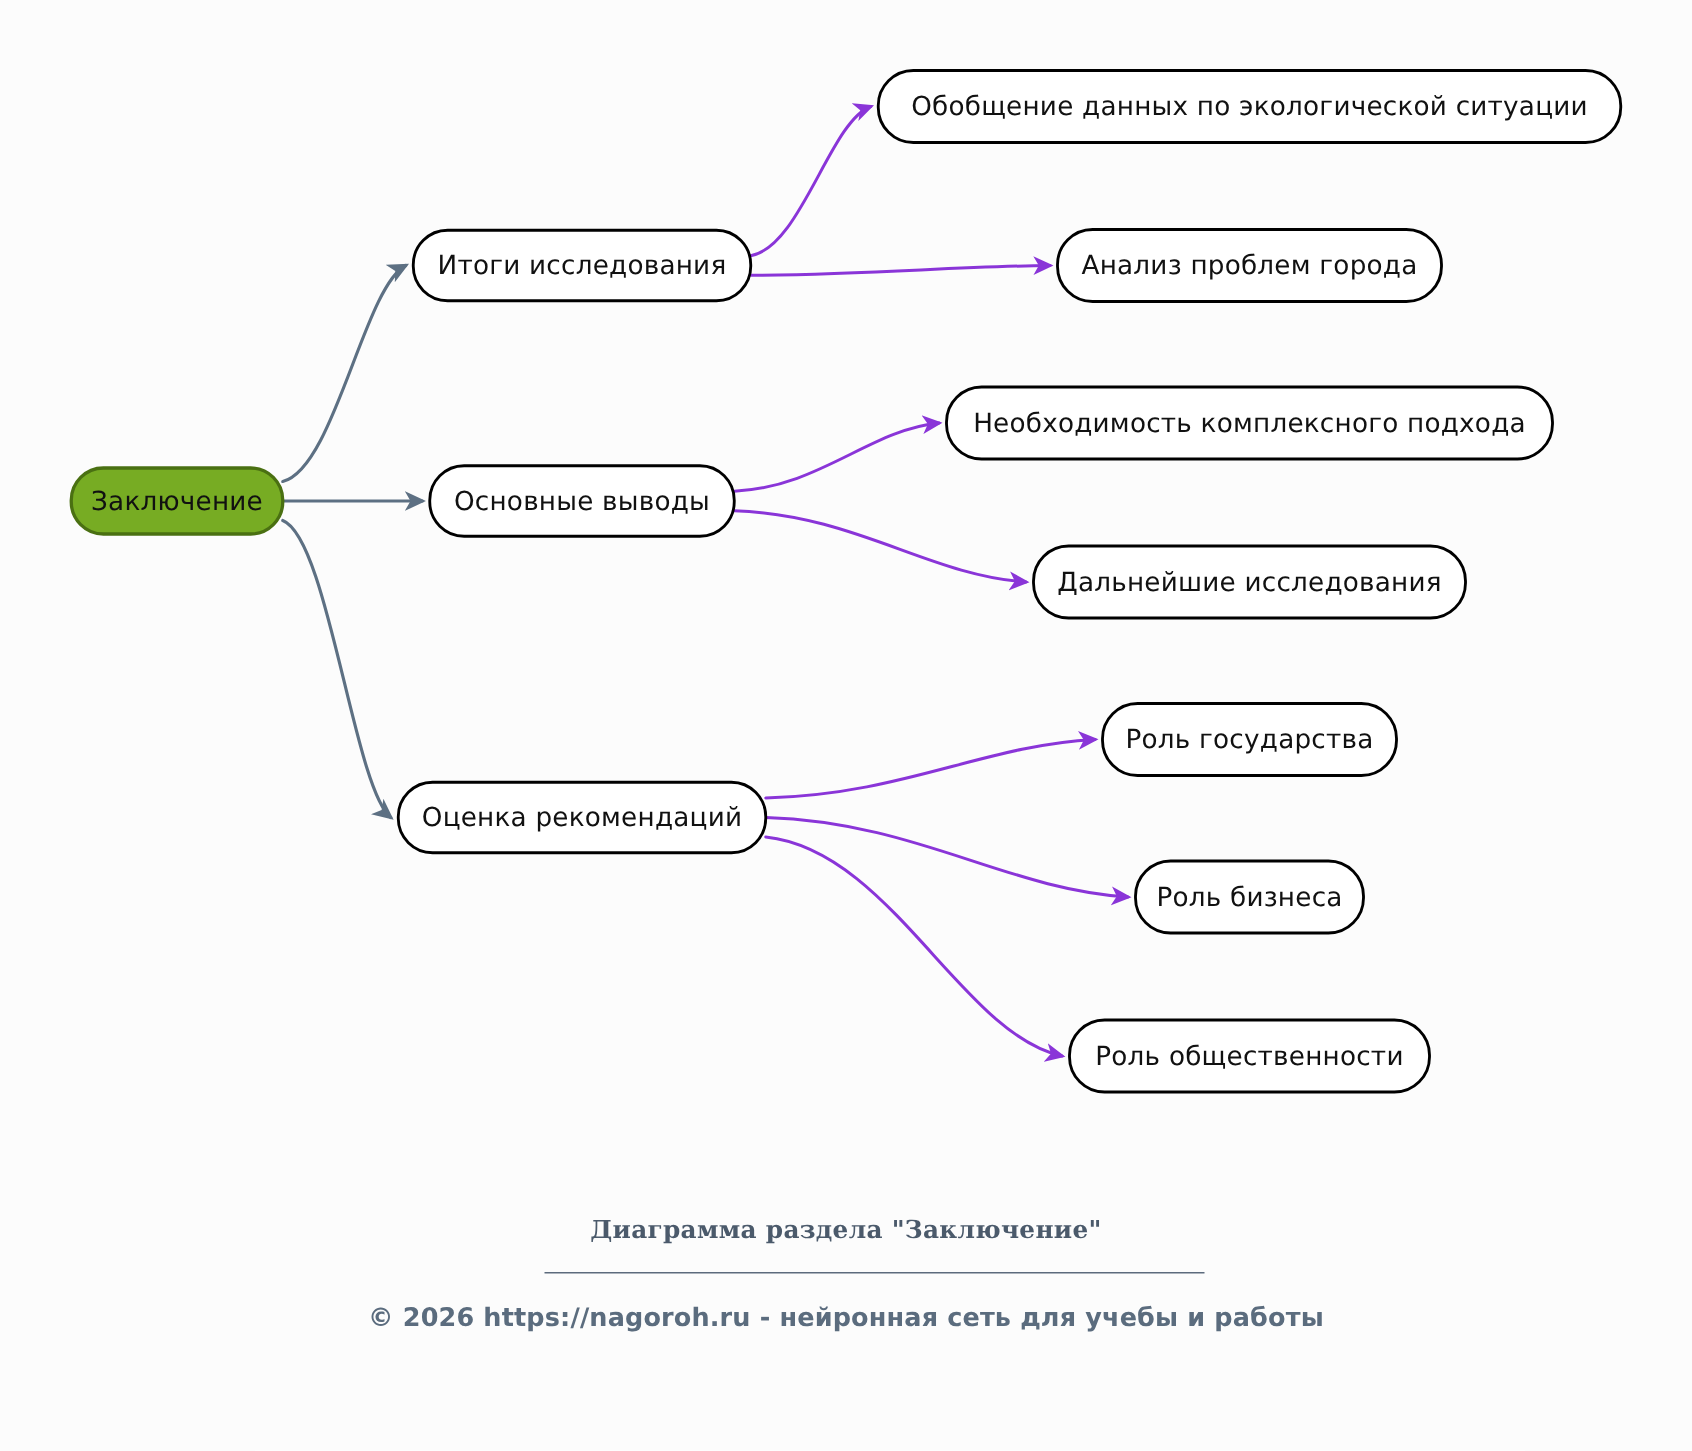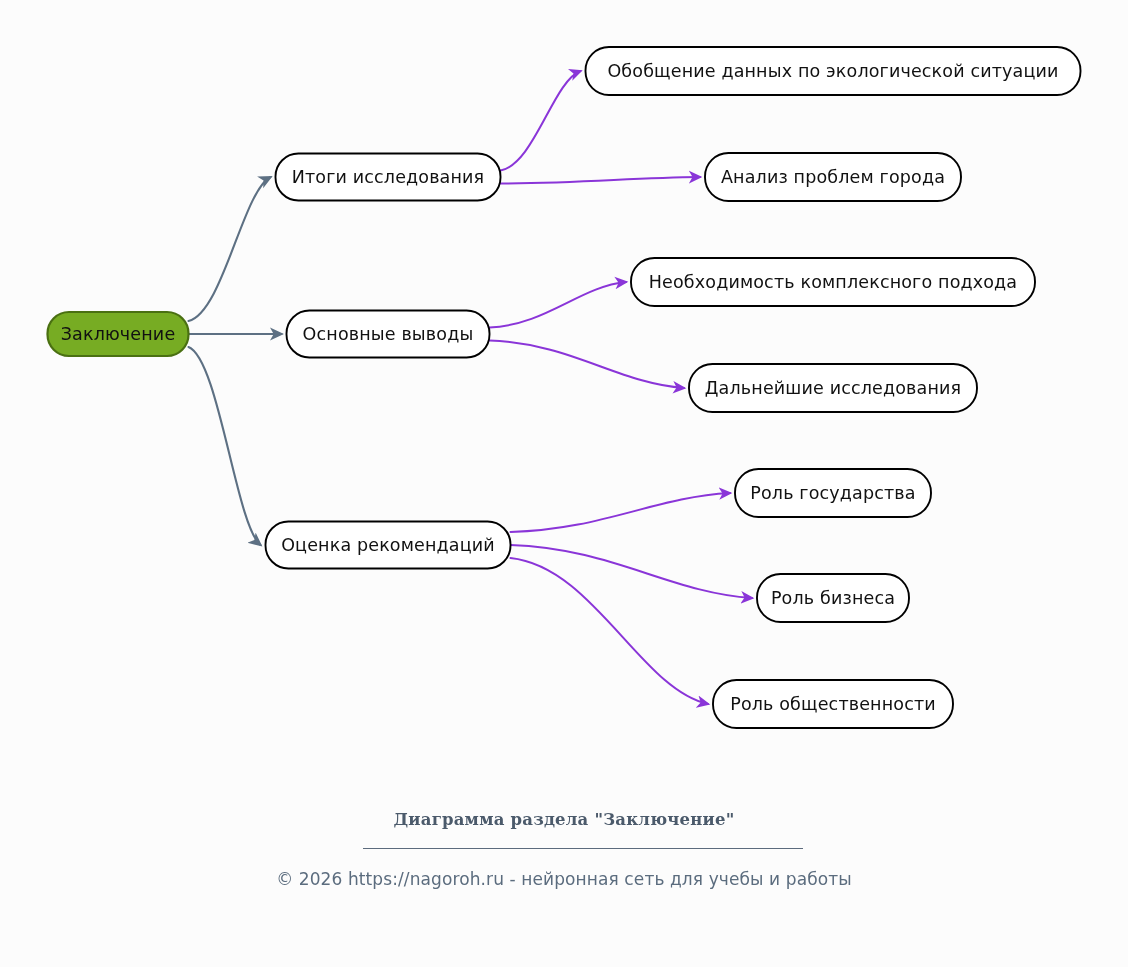--- a/index.html
+++ b/index.html
@@ -85,20 +85,21 @@
     width: 440px;
     height: 0;
     border-top: 1.6px solid #5c6b7d;
   }
   .footer-copy {
     top: 869px;
     font-family: "DejaVu Sans", sans-serif;
     font-size: 17px;
     color: #5b6c7e;
     letter-spacing: 0.1px;
+    font-weight: bold;
   }
 </style>
 </head>
 <body>
 
 <div id="canvas">
 
   <svg class="layer" viewBox="0 0 1128 967" xmlns="http://www.w3.org/2000/svg">
     <defs>
       <marker id="arrow-l1" viewBox="0 0 12 12" refX="9.5" refY="6" markerWidth="7" markerHeight="7" orient="auto-start-reverse">

